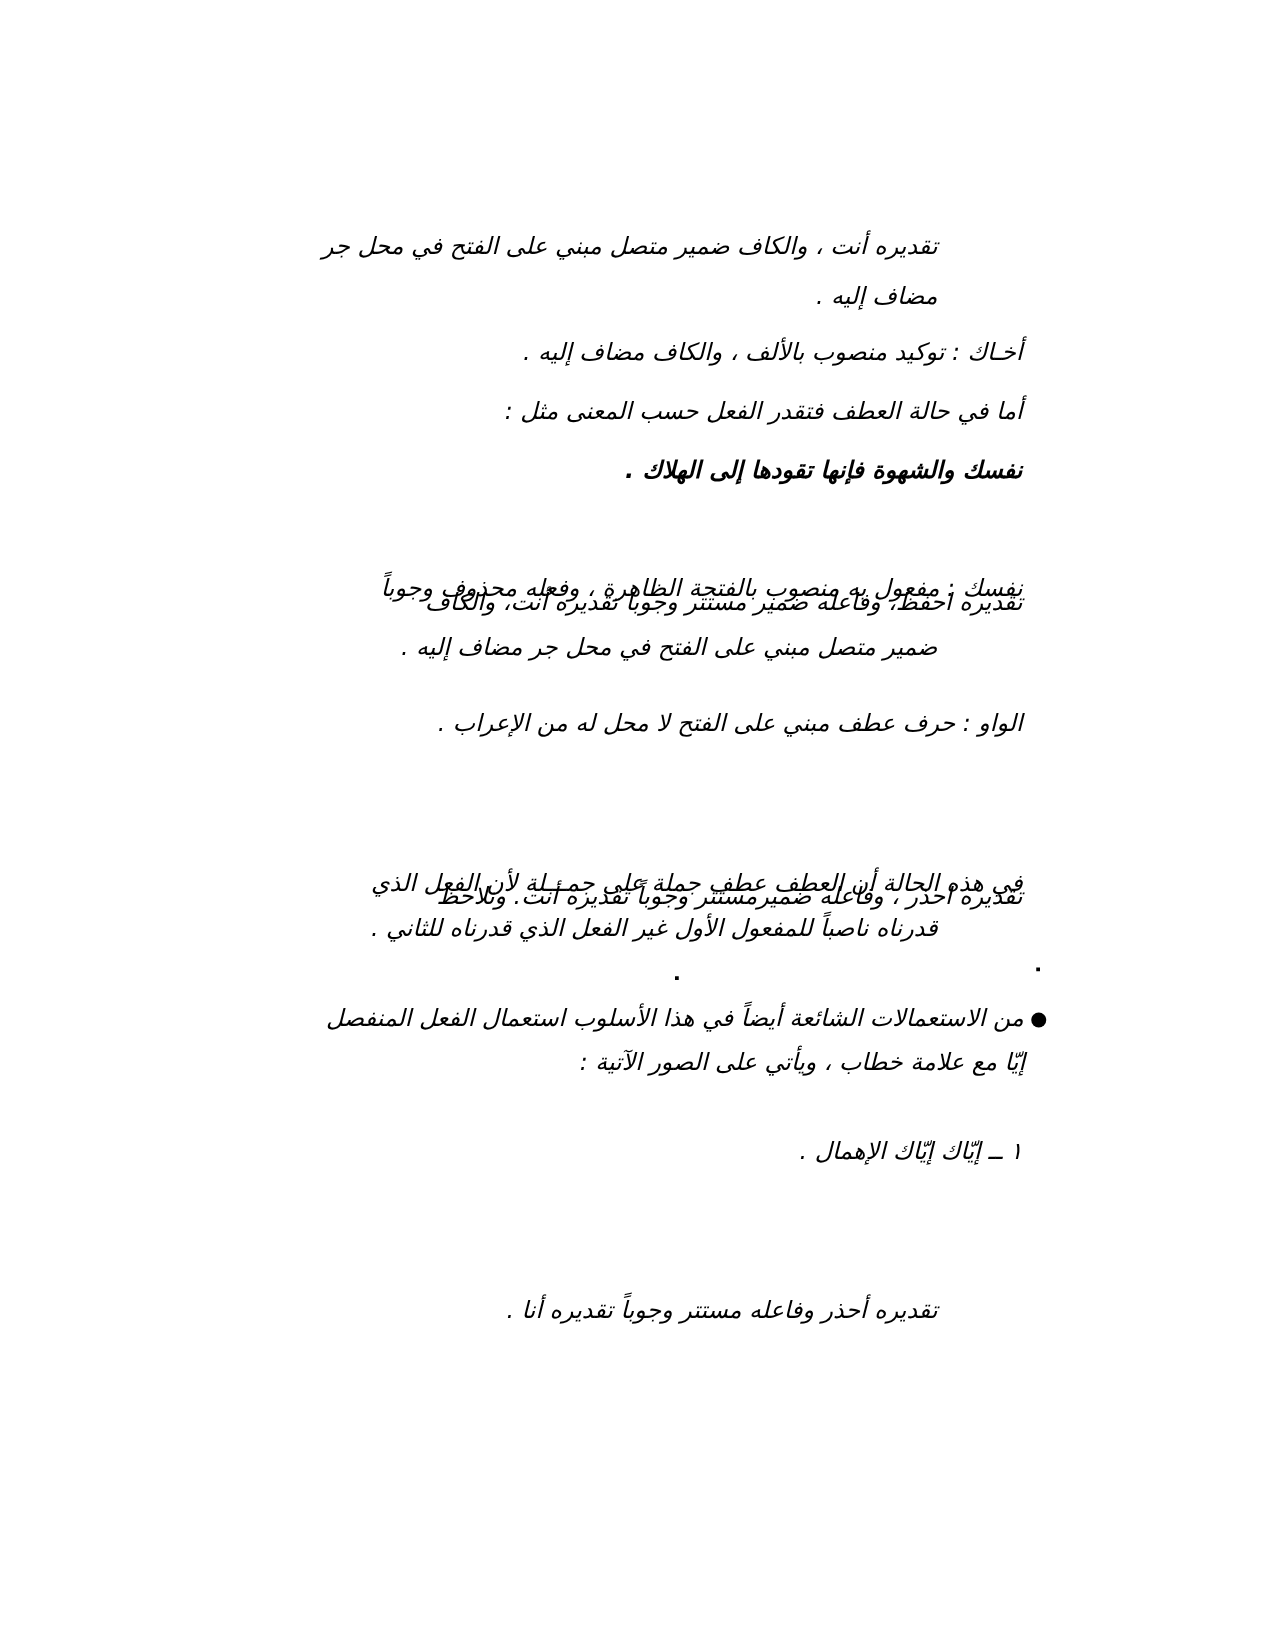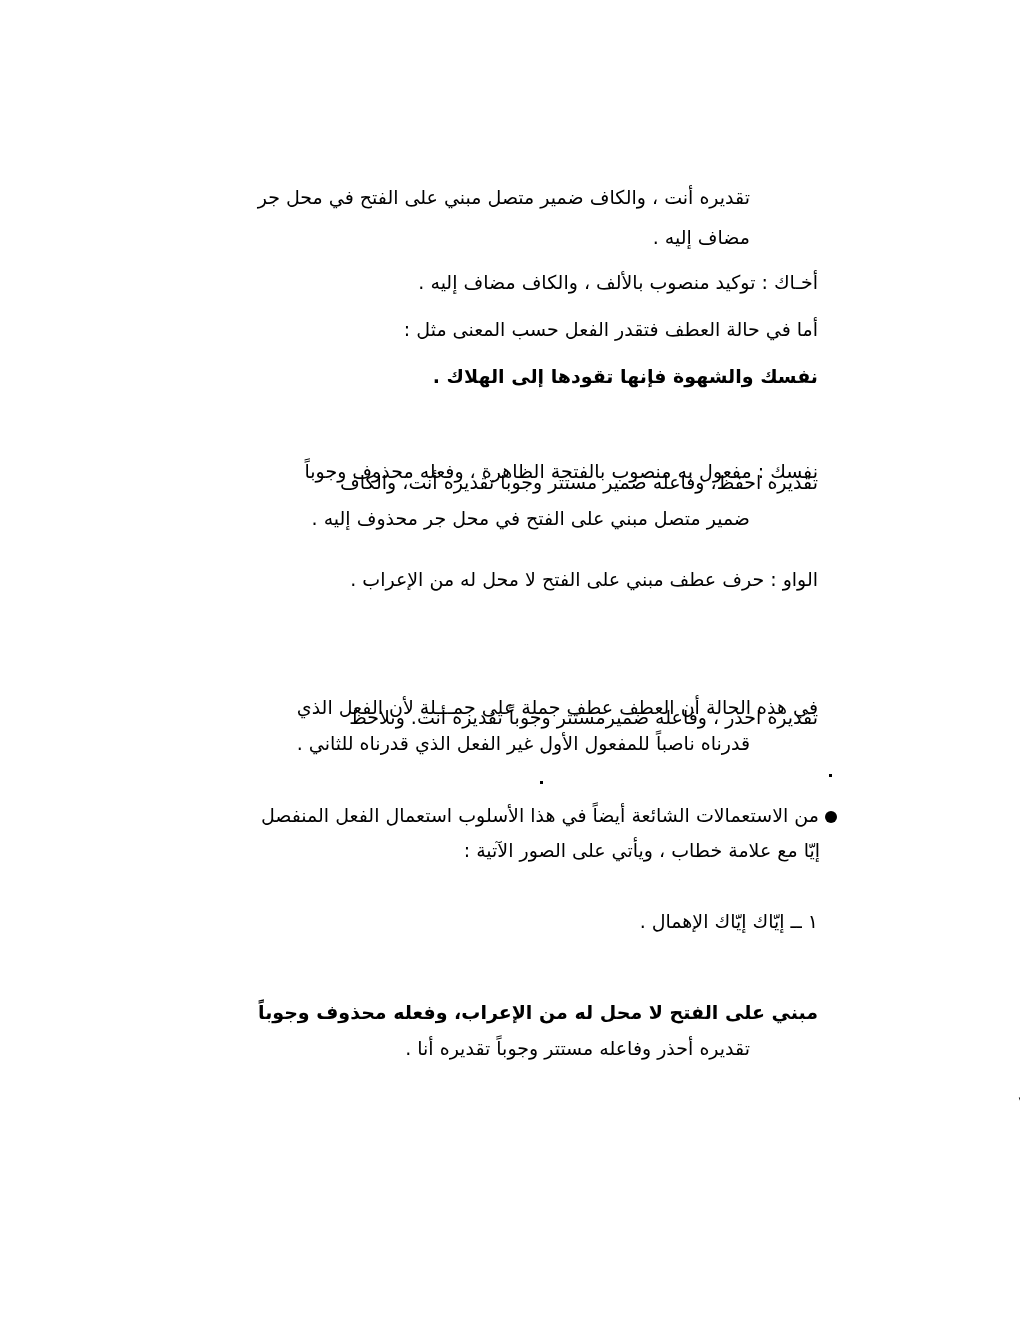--- a/index.html
+++ b/index.html
@@ -13,20 +13,21 @@
       position: relative;
       overflow: hidden;
       font-family: "DejaVu Sans", "Liberation Sans", sans-serif;
       color: #000000;
     }
     .page {
       position: absolute;
       left: 0; top: 0;
       width: 1020px;
       height: 948px;
+      font-style: italic;
     }
     .line {
       position: absolute;
       direction: rtl;
       text-align: right;
       white-space: nowrap;
       font-size: 19px;
       line-height: 30px;
       letter-spacing: 0;
     }
@@ -66,35 +67,34 @@
   <div class="line" style="right:270px; top:222px;">مضاف إليه .</div>
 
   <div class="line" style="right:202px; top:267px;">أخـاك : توكيد منصوب بالألف ، والكاف مضاف إليه .</div>
 
   <div class="line" style="right:202px; top:314px;">أما في حالة العطف فتقدر الفعل حسب المعنى مثل :</div>
 
   <div class="line bold" style="right:202px; top:361px;">نفسك والشهوة فإنها تقودها إلى الهلاك .</div>
 
   <div class="line" style="right:202px; top:456px;text-align:right;">نفسك : مفعول به منصوب بالفتحة الظاهرة ، وفعله محذوف وجوباً</div>
   <div class="line" style="right:202px; top:467px;">تقديره احفظ، وفاعله ضمير مستتر وجوبا تقديره أنت، والكاف</div>
-  <div class="line" style="right:270px; top:503px;">ضمير متصل مبني على الفتح في محل جر محذوف إليه .</div>
+  <div class="line" style="right:270px; top:503px;">ضمير متصل مبني على الفتح في محل جر مضاف إليه .</div>
 
   <div class="line" style="right:202px; top:564px;">الواو : حرف عطف مبني على الفتح لا محل له من الإعراب .</div>
 
   <div class="line" style="right:202px; top:658px;margin-top:44px;">تقديره احذر ، وفاعله ضميرمستتر وجوباً تقديره أنت. ونلاحظ</div>
   <div class="line" style="right:202px; top:692px;">في هذه الحالة أن العطف عطف جملة على جمـــلة لأن الفعل الذي</div>
   <div class="line" style="right:270px; top:728px;">قدرناه ناصباً للمفعول الأول غير الفعل الذي قدرناه للثاني .</div>
 
   <span class="speck" style="left:540px; top:781px;"></span>
   <span class="speck" style="left:829px; top:774px;"></span>
 
   <div class="line" style="right:183px; top:800px;">
     <span class="bullet-dot"></span><span>من الاستعمالات الشائعة أيضاً في هذا الأسلوب استعمال الفعل المنفصل</span>
   </div>
   <div class="line" style="right:200px; top:835px;">إيّا مع علامة خطاب ، ويأتي على الصور الآتية :</div>
 
   <div class="line" style="right:202px; top:906px;">١ ــ إيّاك إيّاك الإهمال .</div>
 
-  <div class="line bold" style="right:202px; top:997px;">مبني على الفتح لا محل له من الإعراب، وفعله محذوف وجوباً</div>
   <div class="line" style="right:270px; top:1033px;">تقديره أحذر وفاعله مستتر وجوباً تقديره أنا .</div>
 
   <div class="page-number">٢٢٤</div>
 </div>
 
 </body></html>

